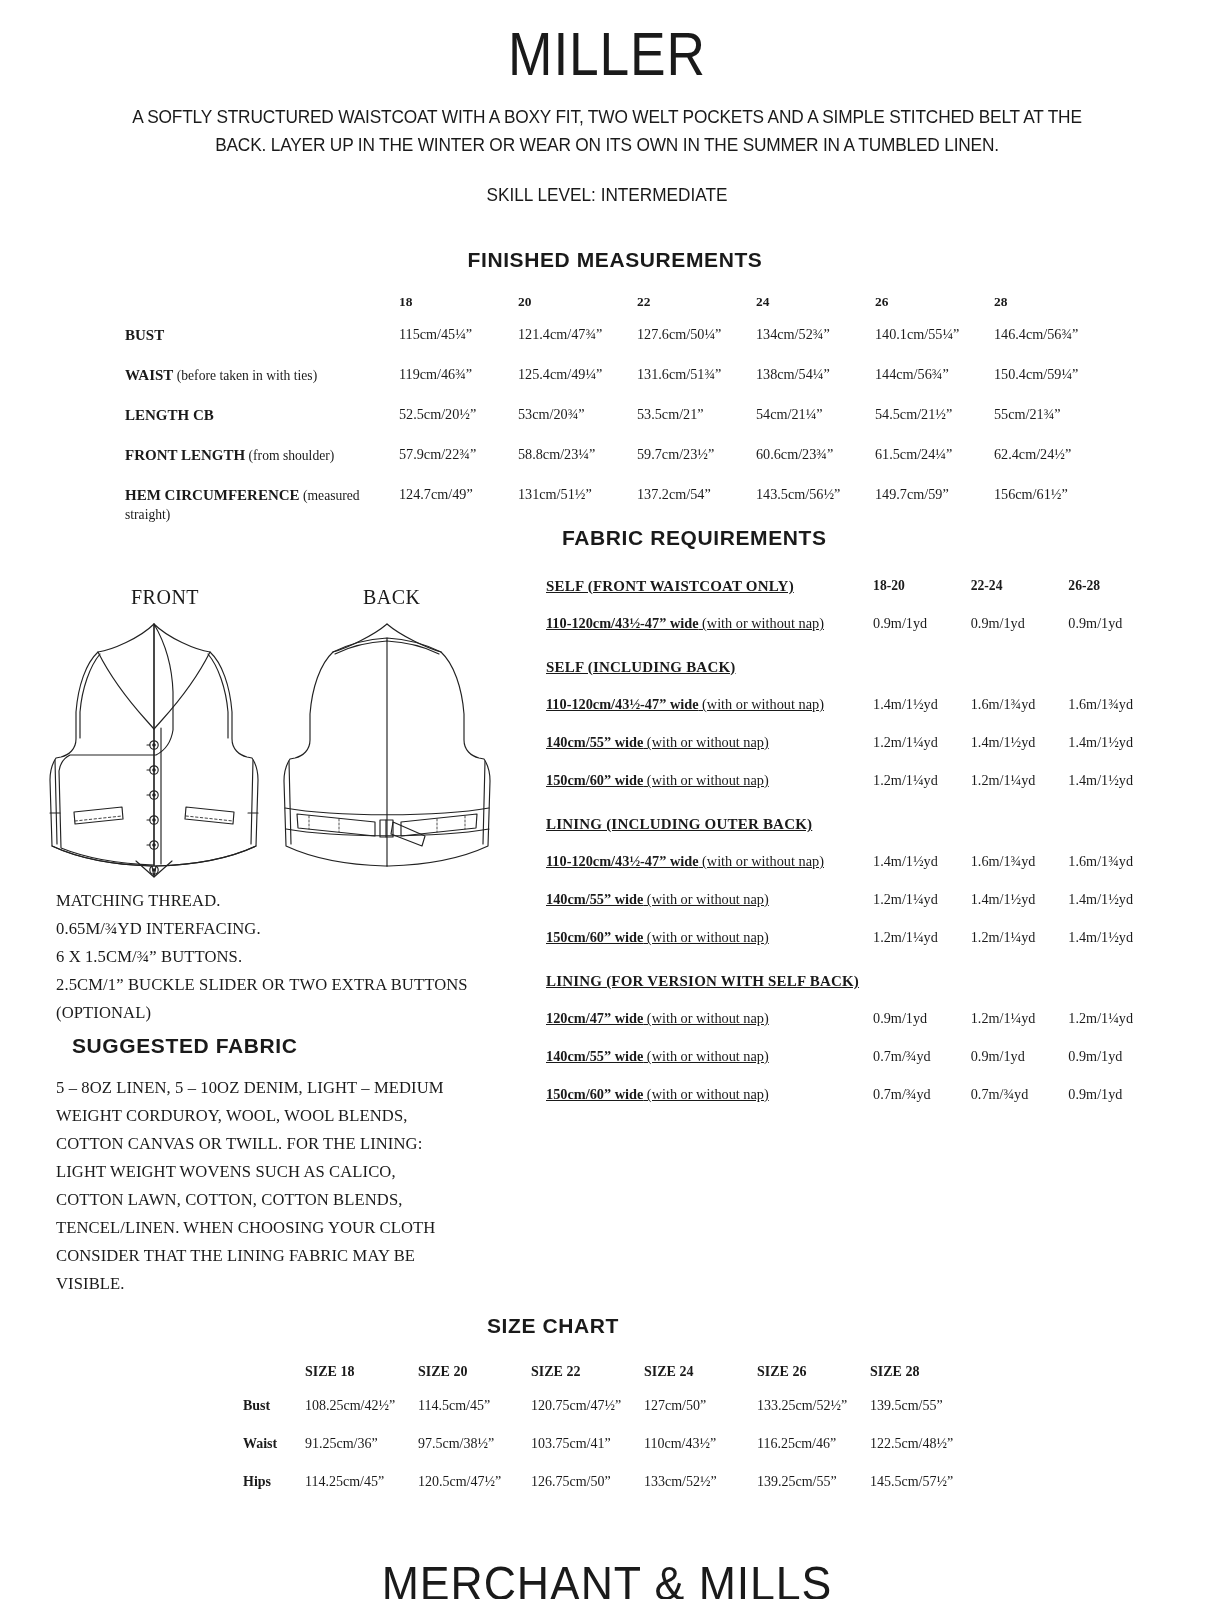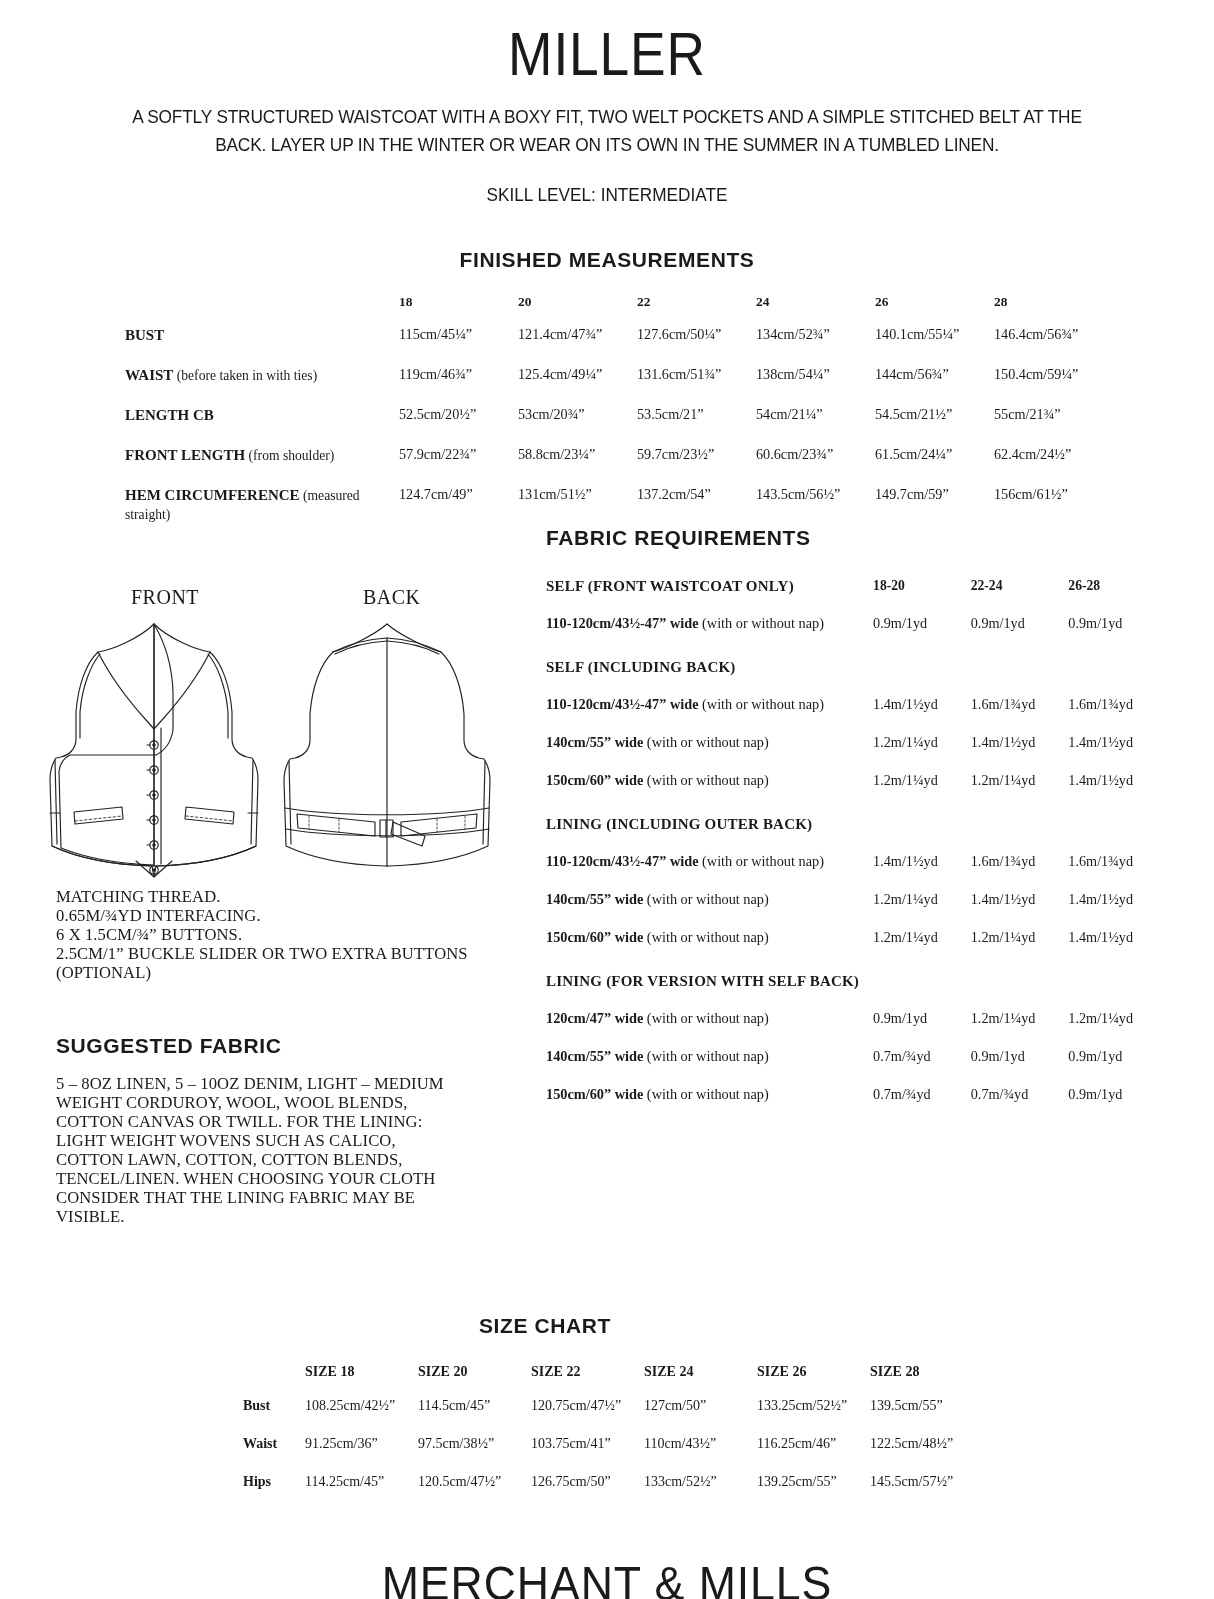--- a/index.html
+++ b/index.html
@@ -45,20 +45,21 @@
     margin-top: 25px;
     transform: scaleX(0.93);
   }
 
   
   .sec-head {
     font-family: "Liberation Sans", sans-serif;
     font-weight: bold;
     font-size: 21px;
     letter-spacing: 0.6px;
+    padding-left: 16px;
   }
 
   
   .fm-head { text-align: center; margin-top: 42px; }
   table.fm {
     margin: 22px 0 0 125px;
     border-collapse: collapse;
     font-size: 14.2px;
   }
   table.fm th {
@@ -91,37 +92,37 @@
     font-family: "Liberation Serif", serif;
     font-size: 20px;
     letter-spacing: 0.5px;
   }
 
   
   .left-block { position: absolute; left: 56px; width: 450px; }
   .body-caps {
     font-family: "Liberation Serif", serif;
     font-size: 16.6px;
-    line-height: 19px;
+    line-height: 28px;
     letter-spacing: 0.1px;
     margin-top: 16px;
   }
 
   
   .fabric {
     position: absolute;
     left: 546px;
     top: 508px;
     width: 630px;
   }
   table.fr { border-collapse: collapse; width: 620px; margin-top: 22px; }
   table.fr td { vertical-align: top; padding: 0; }
   table.fr tr.grp td { padding-top: 6px; padding-bottom: 20px; }
   table.fr tr.row td { padding-bottom: 21px; }
-  .fr-label { font-size: 14.3px; width: 325px; }
+  .fr-label { font-size: 14.3px; width: 325px; text-decoration: underline; }
   .fr-label b { font-weight: bold; }
   .fr-label span.np { font-weight: normal; }
   .fr-group {
     font-weight: bold;
     font-size: 15px;
     letter-spacing: 0.2px;
   }
   .fr-col { width: 97px; font-size: 14.2px; }
   .fr-colhead { font-weight: bold; font-size: 13.6px; }
 

